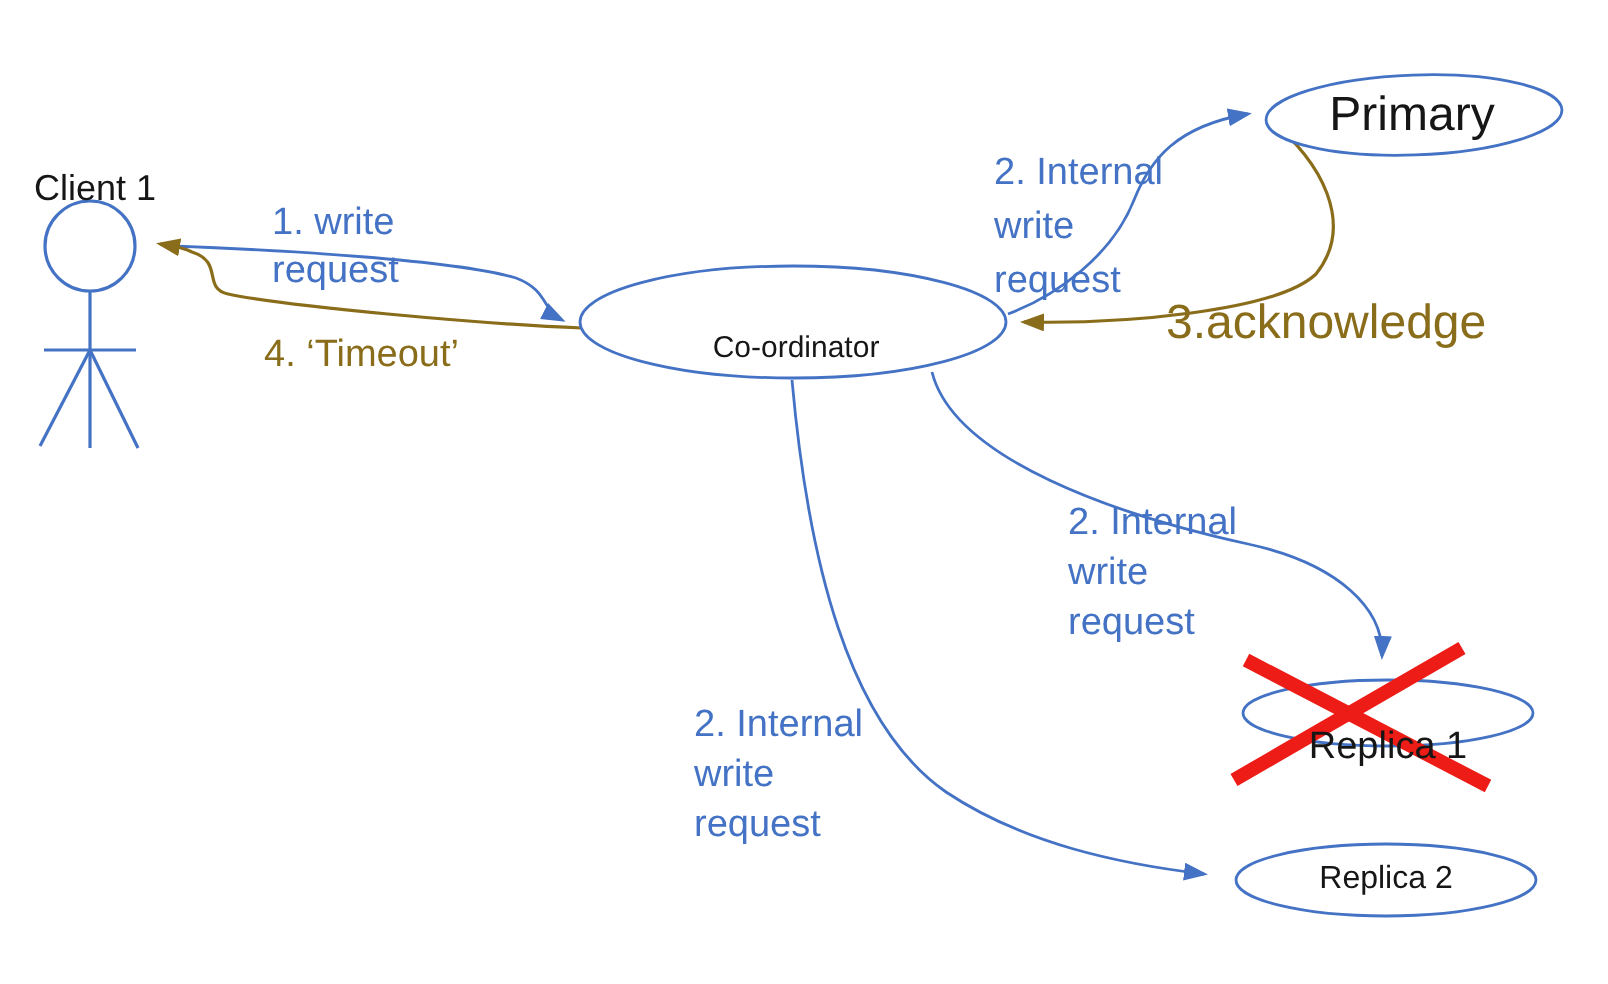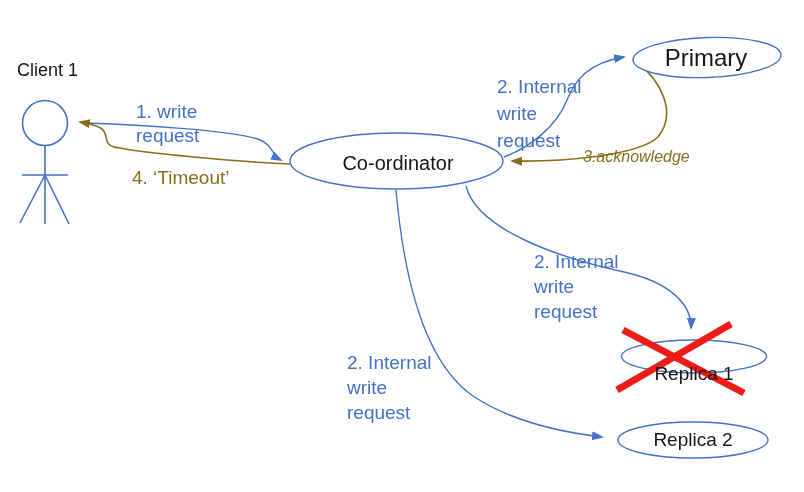--- a/index.html
+++ b/index.html
@@ -59,47 +59,47 @@
     <ellipse class="node-ellipse" cx="707" cy="57.5" rx="74" ry="20" transform="rotate(-2 707 57.5)"></ellipse>
     <ellipse class="node-ellipse" cx="694" cy="356.5" rx="72.5" ry="16.5"></ellipse>
     <ellipse class="node-ellipse" cx="693" cy="440" rx="75" ry="18"></ellipse>
 
     <g>
       <path class="redx" d="M623,330 L744,393"></path>
       <path class="redx" d="M731,324 L617,390"></path>
     </g>
   </svg>
 
-  <div class="lbl black" style="left:17px;top:60px;font-size:18px;">Client 1</div>
+  <div class="lbl black" style="left:17px;top:84px;font-size:18px;">Client 1</div>
 
   <div class="lbl blue multiline" style="left:136px;top:80px;font-size:19px;line-height:24px;">
     <div>1. write</div>
     <div>request</div>
   </div>
 
   <div class="lbl olive" style="left:132px;top:167px;font-size:19px;text-align:center;">4. ‘Timeout’</div>
 
   <div class="lbl blue multiline" style="left:497px;top:53px;font-size:19px;line-height:27px;">
     <div>2. Internal</div>
     <div>write</div>
     <div>request</div>
   </div>
 
-  <div class="lbl olive" style="left:583px;top:148px;font-size:16px;font-style:italic;">3.acknowledge</div>
+  <div class="lbl olive" style="left:583px;top:148px;font-size:24px;">3.acknowledge</div>
 
   <div class="lbl blue multiline" style="left:534px;top:229px;font-size:19px;line-height:25px;">
     <div>2. Internal</div>
     <div>write</div>
     <div>request</div>
   </div>
 
   <div class="lbl blue multiline" style="left:347px;top:330px;font-size:19px;line-height:25px;">
     <div>2. Internal</div>
     <div>write</div>
     <div>request</div>
   </div>
 
-  <div class="node-lbl" style="left:398px;top:163px;font-size:20px;">Co-ordinator</div>
+  <div class="node-lbl" style="left:398px;top:174px;font-size:15px;">Co-ordinator</div>
   <div class="node-lbl" style="left:706px;top:58px;font-size:24px;">Primary</div>
   <div class="node-lbl" style="left:694px;top:357px;font-size:19px;margin-top:17px;">Replica 1</div>
-  <div class="node-lbl" style="left:693px;top:440px;font-size:19px;">Replica 2</div>
+  <div class="node-lbl" style="left:693px;top:440px;font-size:16px;">Replica 2</div>
 
 </div>
 
 </body></html>

